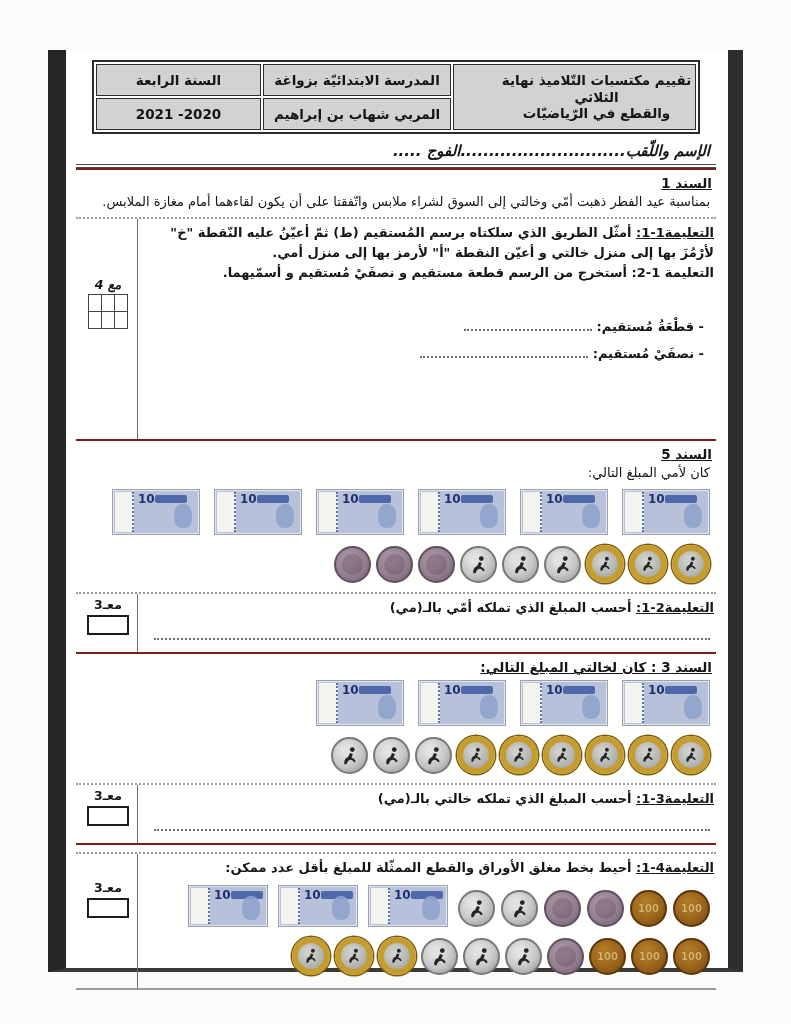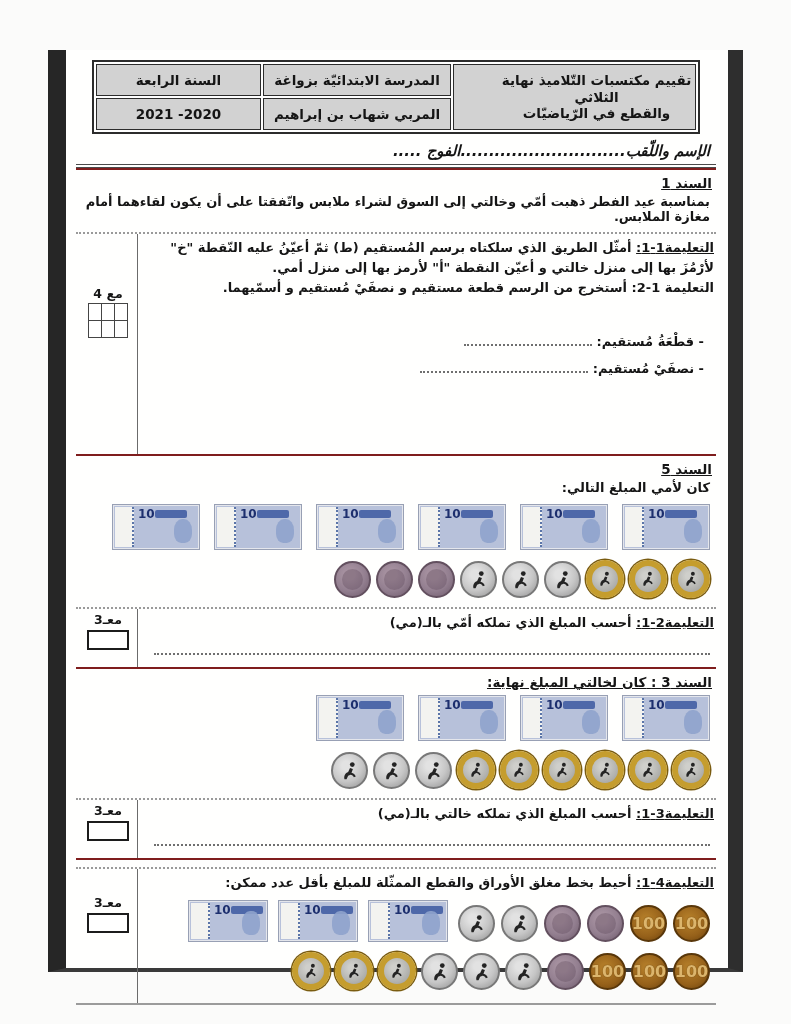--- a/index.html
+++ b/index.html
@@ -16,21 +16,21 @@
   .htable { margin:2px 16px 6px 16px; border:2px solid #2c2c2c; background:#fff; padding:2px; }
   .hgrid { display:grid; direction:rtl; grid-template-columns:243px 188px 1fr; grid-auto-rows:32px; gap:2px; background:#fff; }
   .hcell { background:#d2d2d2; border:1.5px solid #2c2c2c; display:flex; align-items:center; justify-content:center;
            font-weight:700; font-size:13.5px; text-align:center; line-height:1.25; }
   .hcell.mid { grid-row:1 / span 2; flex-direction:column;padding-left:44px; }
 
   .name-row { padding:2px 6px 4px 6px; font-weight:700; font-size:15px; border-bottom:4px double #4a4a4a; letter-spacing:.2px;font-style:italic; }
 
   .section { border-top:2px solid #7f1d1d; padding-top:3px; }
   .s-title { font-weight:700; font-size:13.5px; text-decoration:underline; padding:2px 4px 0 0; }
-  .s-intro { padding:3px 6px 4px 0; font-weight:700; }
+  .s-intro { padding:3px 6px 4px 0; font-weight:400; }
   .inline-intro { font-weight:600; text-decoration:none; }
 
   
   .iblock { position:relative; border-top:2px dotted #9a9a9a; margin-top:4px; }
   .rail  { position:absolute; left:61px; top:0; bottom:0; width:0; border-left:1.5px solid #6b6b6b; }
   .score { position:absolute; left:8px; width:48px; text-align:center; direction:rtl; }
   .slabel { display:block; font-weight:700; font-size:12.5px; }
   .sbox { display:inline-block; width:42px; height:20px; border:2px solid #1c1c1c; background:#fff; margin-top:3px; }
   .sgrid { display:grid; grid-template-columns:repeat(3,12px); grid-auto-rows:16px; gap:1px; background:#454545;
            border:1px solid #454545; width:max-content; margin:2px auto 0 auto; }
@@ -65,21 +65,21 @@
   .coin-purple { background:radial-gradient(circle at 40% 35%, #a5909f 20%, var(--purple,#937f90) 55%, #6e5a6b 100%);
                  border:2px solid #63505f; }
   .coin-purple::after { content:""; position:absolute; inset:6px; border-radius:50%; background:rgba(80,56,76,.28); }
   .coin-silver { background:radial-gradient(circle at 40% 35%, #e2e2e2 15%, var(--silver,#c6c6c6) 55%, #8f8f8f 100%);
                  border:2px solid #787878; }
   .coin-bimetal { background:radial-gradient(circle at 42% 38%, #cfcfcb 15%, #b4b4b0 60%, #9a9a96 100%);
                   border:6px solid var(--gold,#c59d2e); box-shadow:0 0 0 1.5px #7a5c10; width:38px; height:38px; }
   .coin-bimetal svg { width:18px; height:18px; }
   .coin-copper { background:radial-gradient(circle at 42% 38%, #b07a27 15%, var(--copper,#96611a) 60%, #6b420c 100%);
                  border:2px solid #59370a; }
-  .coin-copper .c-val { color:#dcb56c; font-weight:700; font-size:16px; text-shadow:0 0 1px #5a3a0c; }
+  .coin-copper .c-val { color:#dcb56c; font-weight:700; font-size:10px; text-shadow:0 0 1px #5a3a0c; }
 
   .s4block { position:relative; border-top:2px dotted #9a9a9a; margin-top:4px; border-bottom:2px solid #9b9b9b; padding-bottom:8px; }
   .s4block .itext { margin-left:76px; }
   .s4money { margin-left:76px; }
 </style>
 </head>
 <body>
 
 <div class="stage">
   <div class="scan">
@@ -98,21 +98,21 @@
         </div>
       </div>
 
       <div class="name-row">الإسم واللّقب.............................الفوج .....</div>
 
       <div class="section">
         <div class="s-title">السند 1</div>
         <div class="s-intro">بمناسبة عيد الفطر ذهبت أمّي وخالتي إلى السوق لشراء ملابس واتّفقتا على أن يكون لقاءهما أمام مغازة الملابس.</div>
         <div class="iblock" style="min-height:222px;">
           <span class="rail"></span>
-          <span class="score" style="top:52px;">
+          <span class="score" style="top:58px;font-style:italic;">
             <span class="slabel">مع 4</span>
             <span class="sgrid">
               <span></span>
                 <span></span>
                 <span></span>
                 <span></span>
                 <span></span>
                 <span></span>
             </span>
           </span>
@@ -241,21 +241,21 @@
             <span class="ilabel">التعليمة2-1:</span>
             <span>أحسب المبلغ الذي تملكه أمّي بالـ(مي)</span>
           </div>
           <div class="ansline"></div>
         </div>
       </div>
 
       <div class="section">
         <div class="s-title">
           <span>السند 3 :</span>
-          <span class="inline-intro">كان لخالتي المبلغ نهاية:</span>
+          <span class="inline-intro">كان لخالتي المبلغ التالي:</span>
         </div>
         <div class="mrow notes">
             <span class="note">
               <span class="band"></span>
               <span class="plate"></span>
               <span class="portrait"></span>
               <span class="ten">10</span>
             </span>
             <span class="note">
               <span class="band"></span>

